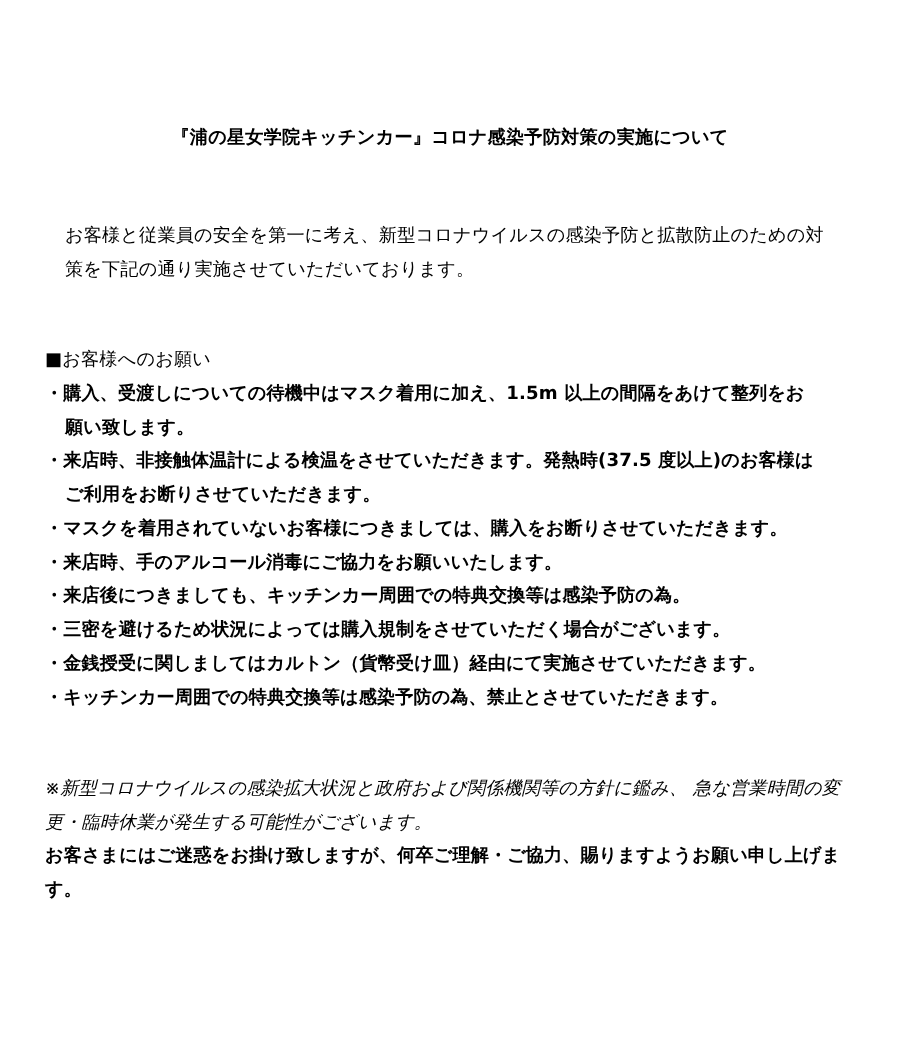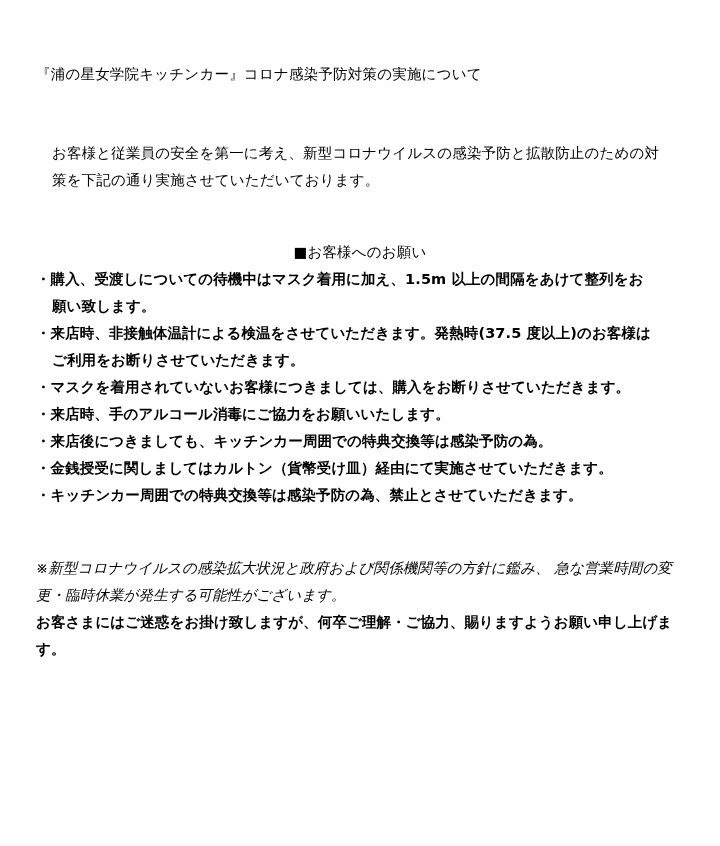--- a/index.html
+++ b/index.html
@@ -16,42 +16,41 @@
   }
   .page {
     position: relative;
     width: 720px;
     height: 846px;
     box-sizing: border-box;
     padding: 0 36px;
   }
   .doc-title {
     margin: 0;
-    padding-top: 64px;
-    text-align: left;
+    padding-top: 100px;
+    text-align: center;
     font-size: 14.5px;
-    font-weight: normal;
+    font-weight: bold;
     letter-spacing: 0.2px;
     line-height: 1.5;
   }
   .intro {
     margin: 16px;
     padding-top: 38px;
     font-size: 14.5px;
     line-height: 1.85;
     letter-spacing: 0.15px;
   }
   .section-heading {
     margin: 0;
     padding-top: 30px;
     font-size: 14.5px;
     font-weight: normal;
     line-height: 1.85;
     letter-spacing: 0.15px;
-    text-align: center;
   }
   .bullet-list {
     margin: 0;
     padding: 0;
     list-style: none;
   }
   .bullet-list li {
     font-size: 14.5px;
     line-height: 1.86;
     letter-spacing: 0.1px;
@@ -104,20 +103,23 @@
     <li>
       <span class="wrap-indent"><span class="lead">・マスクを着用されていないお客様につきましては、購入をお断りさせていただきます。</span></span>
     </li>
     <li>
       <span class="wrap-indent"><span class="lead">・来店時、手のアルコール消毒にご協力をお願いいたします。</span></span>
     </li>
     <li>
       <span class="wrap-indent"><span class="lead">・来店後につきましても、キッチンカー周囲での特典交換等は感染予防の為。</span></span>
     </li>
     <li>
+      <span class="wrap-indent"><span class="lead">・三密を避けるため状況によっては購入規制をさせていただく場合がございます。</span></span>
+    </li>
+    <li>
       <span class="wrap-indent"><span class="lead">・金銭授受に関しましてはカルトン（貨幣受け皿）経由にて実施させていただきます。</span></span>
     </li>
     <li>
       <span class="wrap-indent"><span class="lead">・キッチンカー周囲での特典交換等は感染予防の為、禁止とさせていただきます。</span></span>
     </li>
   </ul>
 
   <p class="notice">※新型コロナウイルスの感染拡大状況と政府および関係機関等の方針に鑑み、 急な営業時間の変更・臨時休業が発生する可能性がございます。</p>
 
   <p class="closing">お客さまにはご迷惑をお掛け致しますが、何卒ご理解・ご協力、賜りますようお願い申し上げます。</p>

